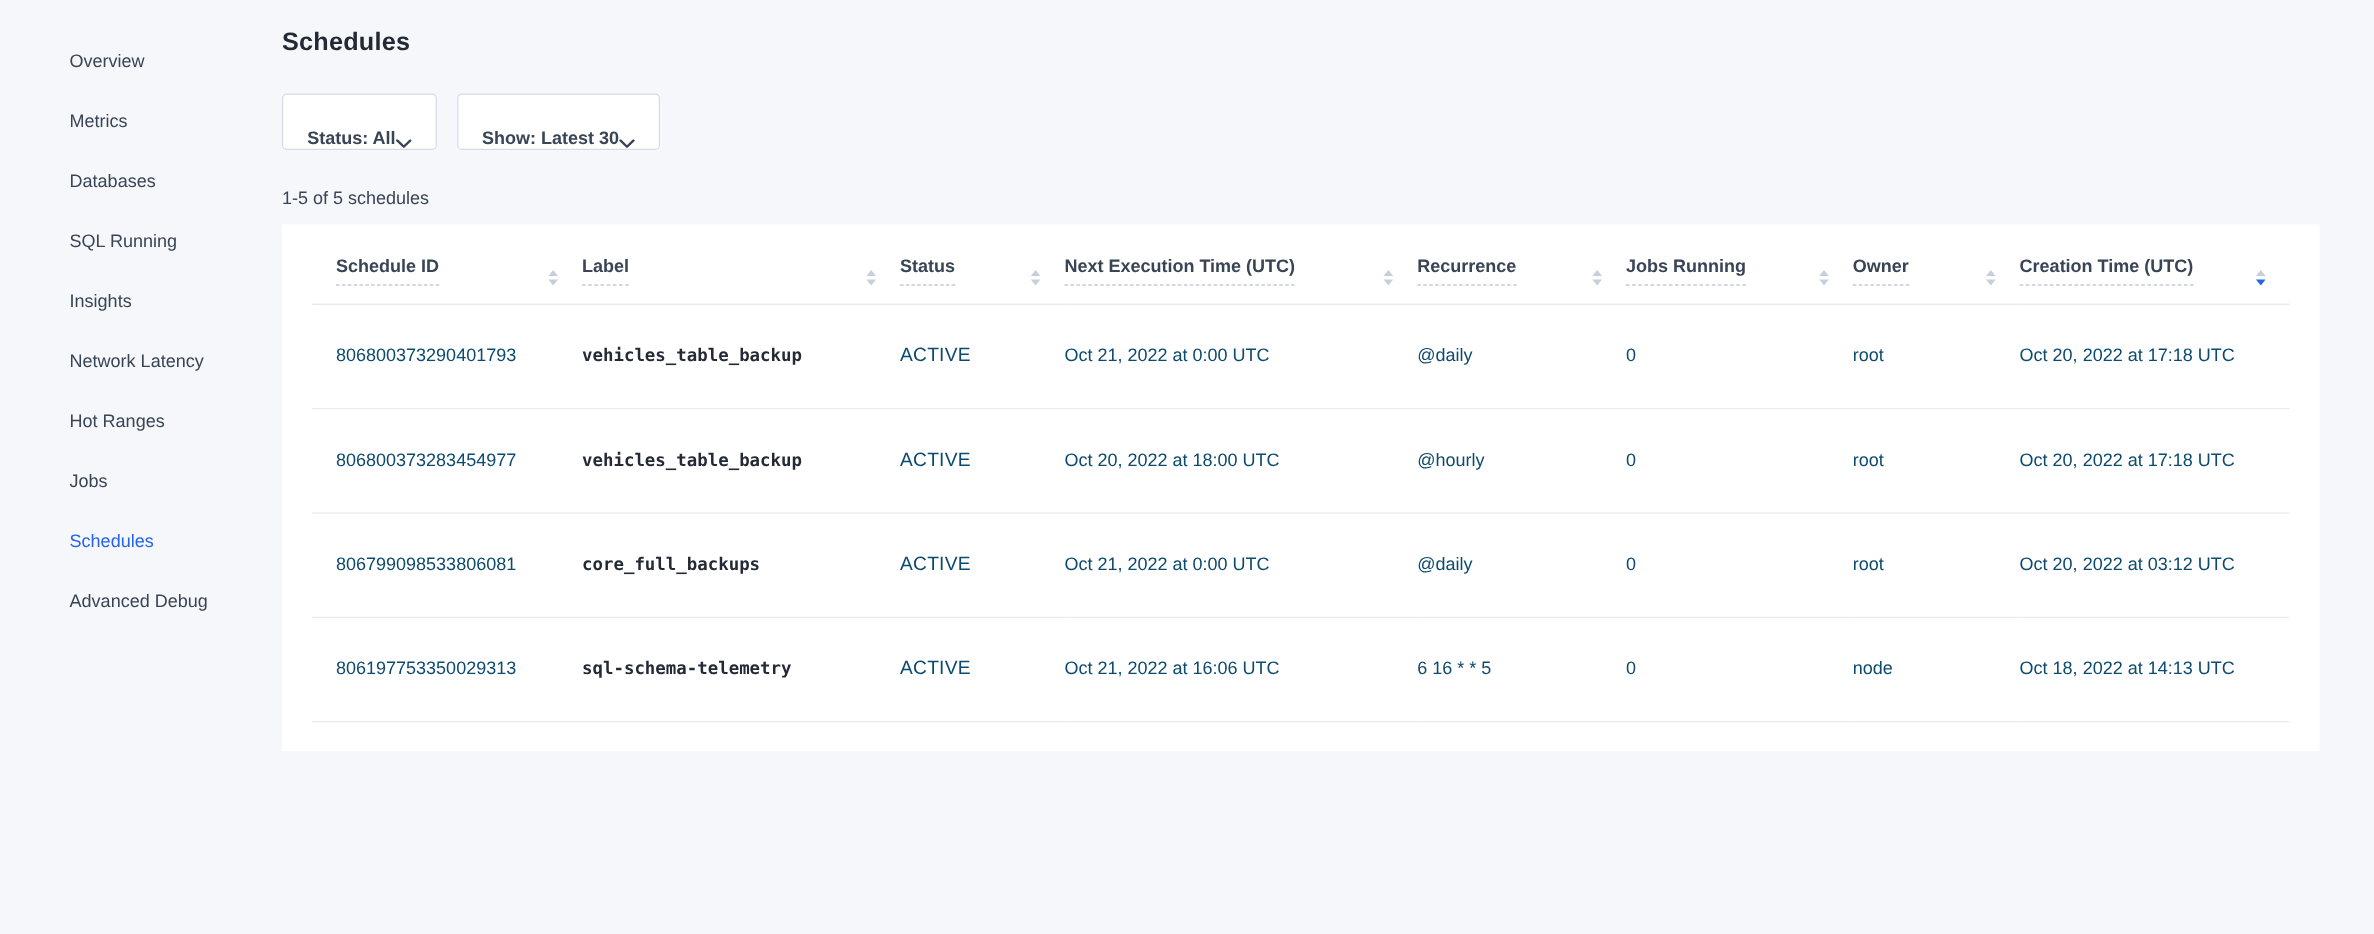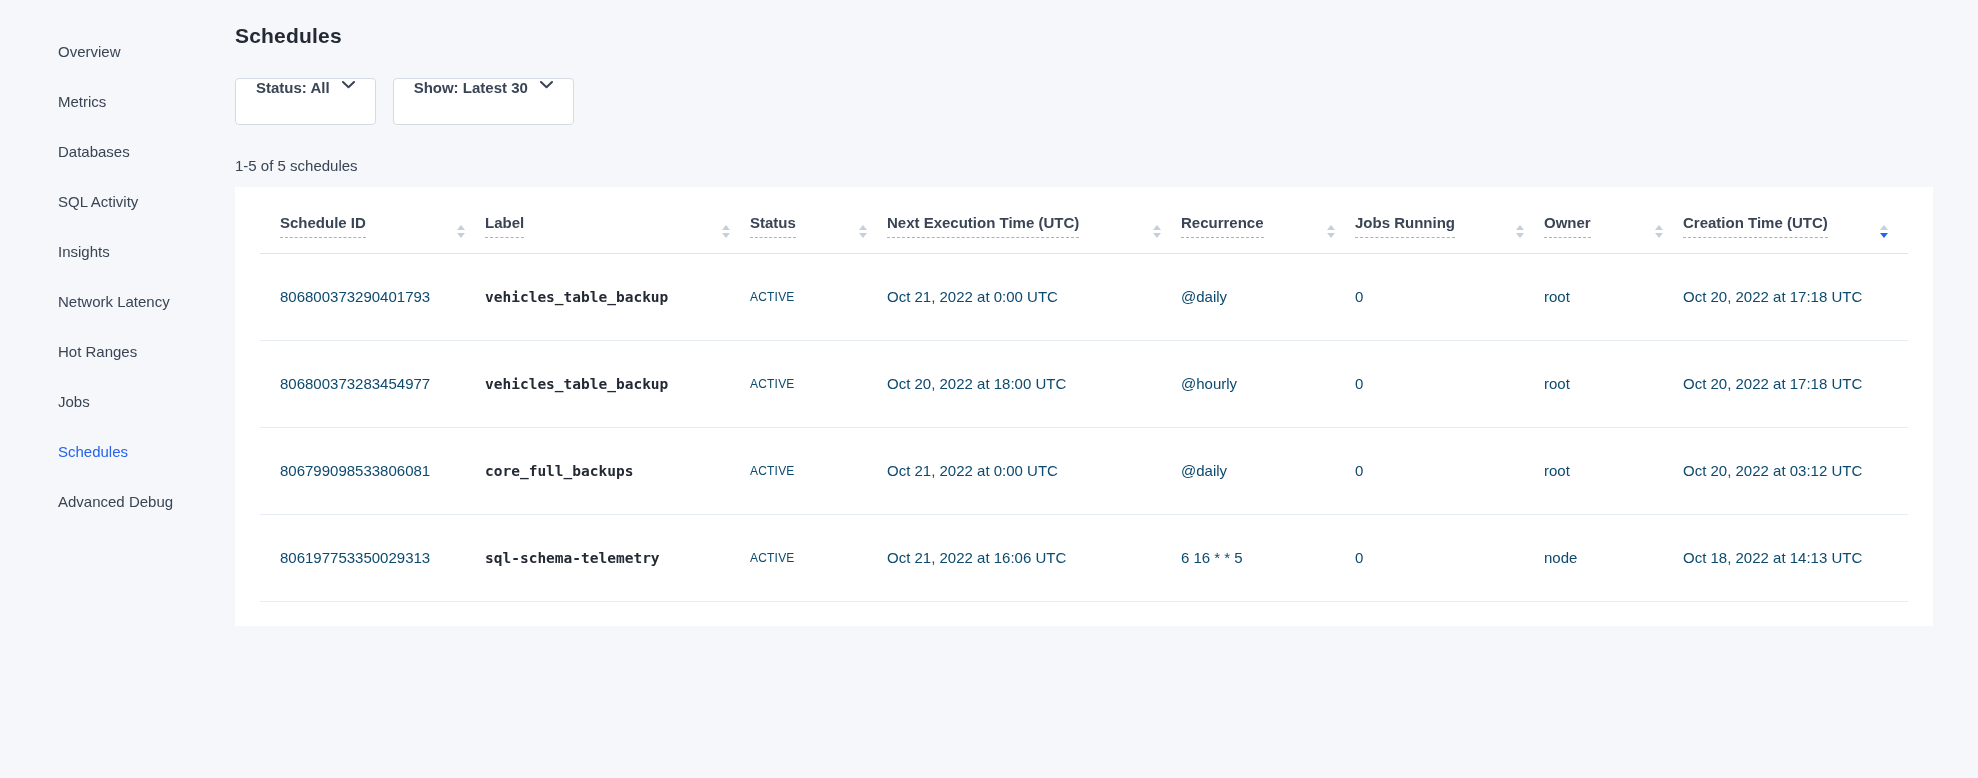--- a/index.html
+++ b/index.html
@@ -38,21 +38,21 @@
     letter-spacing: 0.2px;
   }
 
   .filters { margin-top: 30px; display: flex; gap: 17px; }
   .dropdown-btn {
     height: 47px;
     padding: 0 20px;
     background: #ffffff;
     border: 1px solid #d5dbe5;
     border-radius: 4px;
-    display: inline-flex; align-items: flex-start; gap: 12px;
+    display: inline-flex; align-items: flex-end; 
     font-family: "Liberation Sans", sans-serif;
     font-size: 15px; font-weight: 700; color: #394455;
     cursor: pointer;
   }
   .chevron { display: inline-flex; margin-top: 2px; }
 
   .results-summary { margin-top: 31px; font-size: 15px; line-height: 20px; color: #394455; }
 
   
   .card {
@@ -95,30 +95,30 @@
     font-size: 15px; line-height: 20px;
     color: #0c4a6e;
     vertical-align: middle;
     white-space: nowrap;
   }
   .cell-label {
     font-family: "DejaVu Sans Mono", monospace;
     font-size: 14.5px; font-weight: 600;
     color: #242a35;
   }
-  .cell-status { font-size: 12px; letter-spacing: 0.2px; }
+  .cell-status { font-size: 16px; letter-spacing: 0.2px; }
 </style>
 </head>
 <body>
 
 <nav class="sidebar">
   <div class="nav-item">Overview</div>
   <div class="nav-item">Metrics</div>
   <div class="nav-item">Databases</div>
-  <div class="nav-item">SQL Activity</div>
+  <div class="nav-item">SQL Running</div>
   <div class="nav-item">Insights</div>
   <div class="nav-item">Network Latency</div>
   <div class="nav-item">Hot Ranges</div>
   <div class="nav-item">Jobs</div>
   <div class="nav-item active">Schedules</div>
   <div class="nav-item">Advanced Debug</div>
 </nav>
 
 <main class="main">
   <h1 class="page-title">Schedules</h1>

